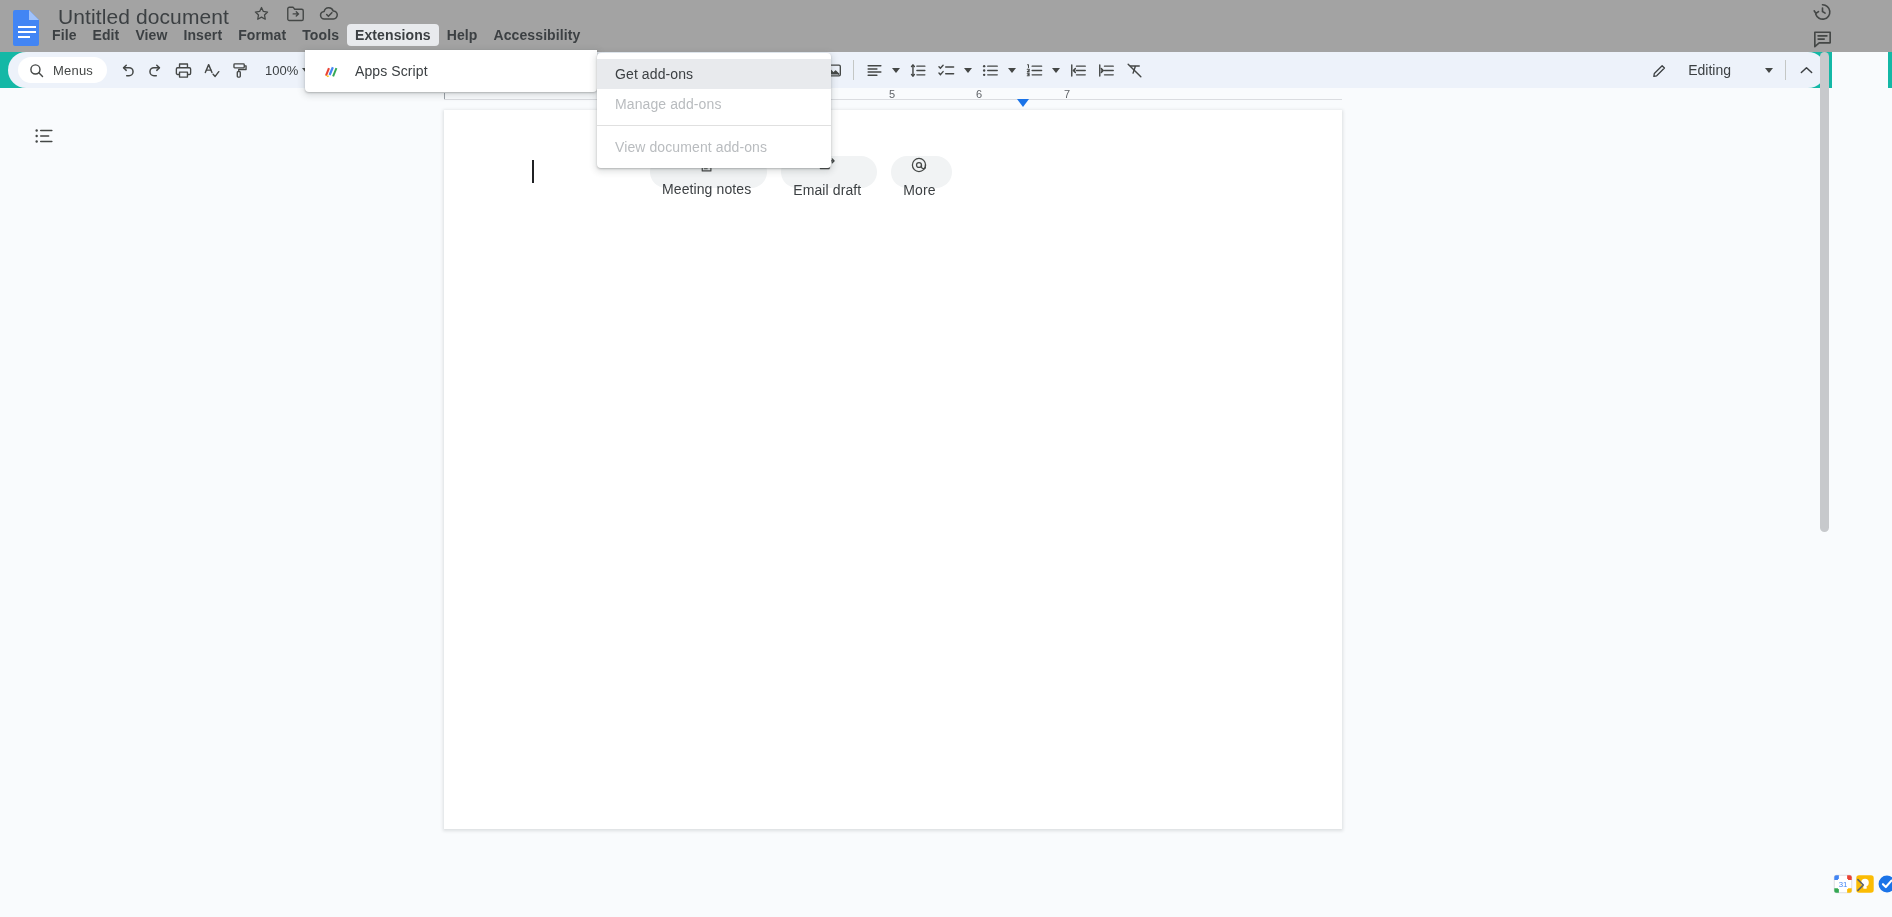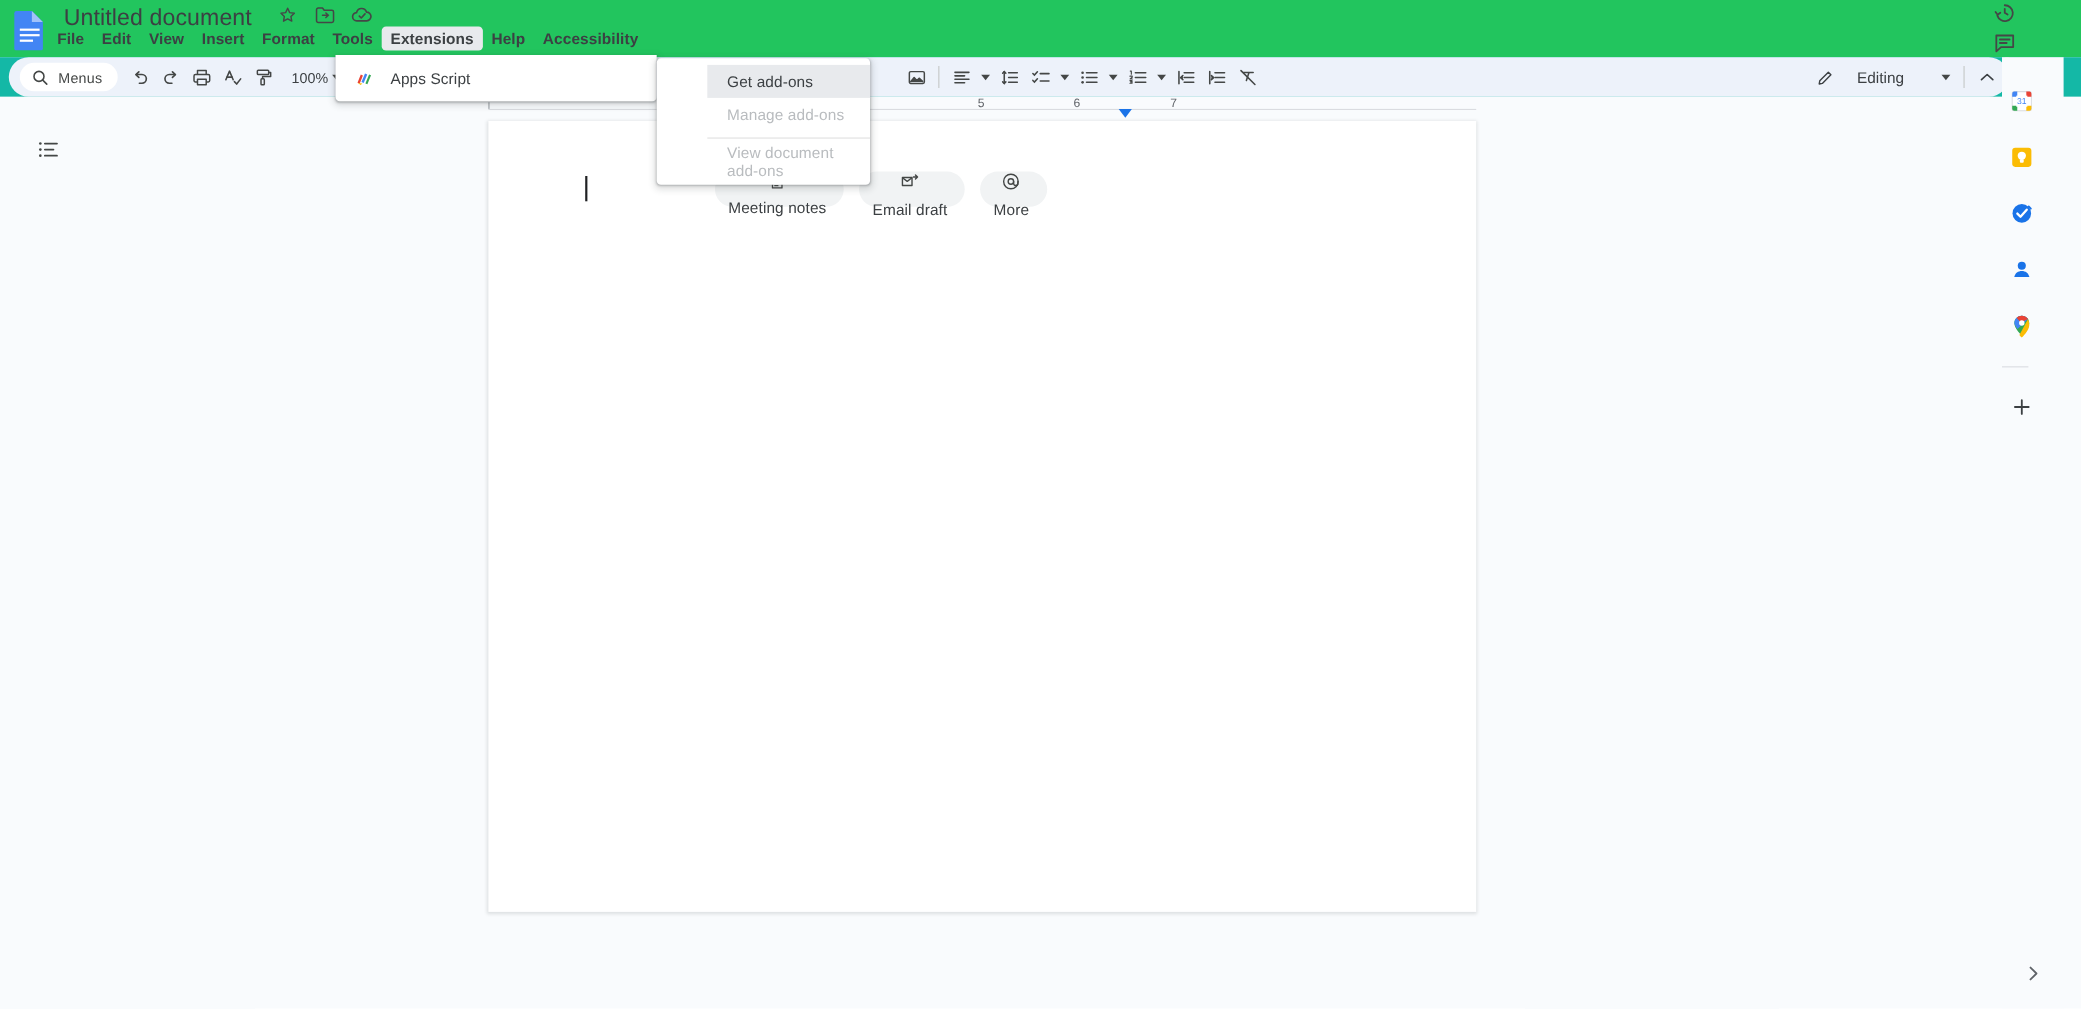--- a/index.html
+++ b/index.html
@@ -7,21 +7,21 @@
     width: 1892px; height: 917px;
     font-family: "Liberation Sans", sans-serif;
     background: #ffffff;
     overflow: hidden;
   }
   body { position: relative; }
 
   
   .topbar {
     position: absolute; top: 0; left: 0; width: 1892px; height: 52px;
-    background: #22c55e;
+    background: #a3a3a3;
   }
   .docs-logo {
     position: absolute; left: 10px; top: 8px; width: 34px; height: 38px;
   }
   .title-block { position: absolute; left: 56px; top: 0px; }
   .doc-title {
     font-size: 21px; color: #3c4043; line-height: 30px;
     padding: 2px 2px; letter-spacing: 0.1px;
   }
   .title-icons { position: absolute; left: 250px; top: 2px; display: flex; gap: 12px; align-items: center; }
@@ -131,42 +131,42 @@
     display: flex; align-items: center; gap: 8px; padding: 0 16px 0 12px;
     font-size: 14px; color: #3c4043; cursor: pointer; letter-spacing: .1px; flex-direction: column;
   }
   .vscroll-thumb {
     position: absolute; right: 63px; top: 52px; width: 9px; height: 480px;
     background: #c7c9cc; border-radius: 5px; cursor: pointer;
   }
 
   
   .side-panel {
-    position: absolute; right: 16px; top: 52px; width: 56px; height: 865px;
-    background: #f9fbfd; display: flex; flex-direction: column; align-items: flex-start;
+    position: absolute; right: 4px; top: 52px; width: 56px; height: 865px;
+    background: #f9fbfd; display: flex; flex-direction: row; align-items: flex-end;
     padding-top: 12px;
   }
   .sp-icon {
     width: 36px; height: 36px; border-radius: 50%; display: flex;
     align-items: center; justify-content: center; cursor: pointer; margin-bottom: 15px;
   }
   .sp-div { width: 24px; height: 1px; background: #dadce0; margin: 4px 0 18px; }
   .sp-bottom {
     position: absolute; bottom: 14px; right: 10px; width: 36px; height: 36px;
     border-radius: 50%; display: flex; align-items: center; justify-content: center; cursor: pointer;
   }
 
   
   .menu-pop {
     position: absolute; background: #fff; border-radius: 0 0 4px 4px;
     box-shadow: 0 2px 6px 2px rgba(60,64,67,.15), 0 1px 2px 0 rgba(60,64,67,.3);
     padding: 6px 0; z-index: 50;
   }
   #extensions-menu { left: 305px; top: 50px; width: 292px; }
-  #addons-submenu { left: 597px; top: 53px; width: 194px; border-radius: 4px; padding-left: 46px; }
+  #addons-submenu { left: 597px; top: 53px; width: 234px; border-radius: 4px; }
   .mi {
     height: 30px; display: flex; align-items: center; padding: 0 14px 0 16px;
     font-size: 14px; color: #3c4043; cursor: pointer; gap: 14px; letter-spacing: .1px;
   }
   .mi.hl { background: #e8eaed; }
   .mi.disabled { color: #b9bcbf; cursor: default; }
   .mi .mi-ico { width: 20px; display: flex; align-items: center; justify-content: center; flex: none; }
   .mi .mi-label { flex: 1 1 auto; }
   .mi .mi-arrow { width: 0; height: 0; border-top: 5px solid transparent; border-bottom: 5px solid transparent; border-left: 7px solid #3c4043; }
   .mi-sep { height: 1px; background: #e0e0e0; margin: 6px 0; }

